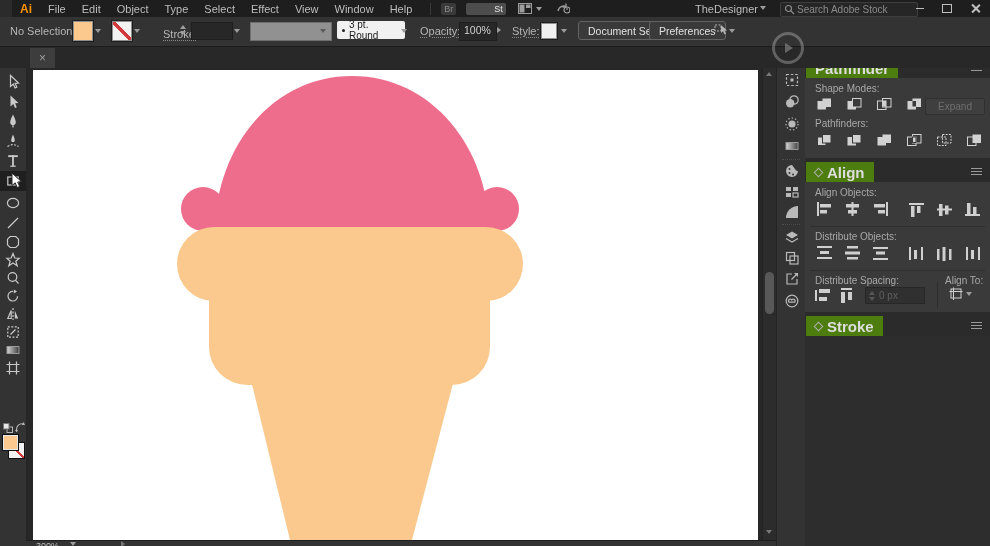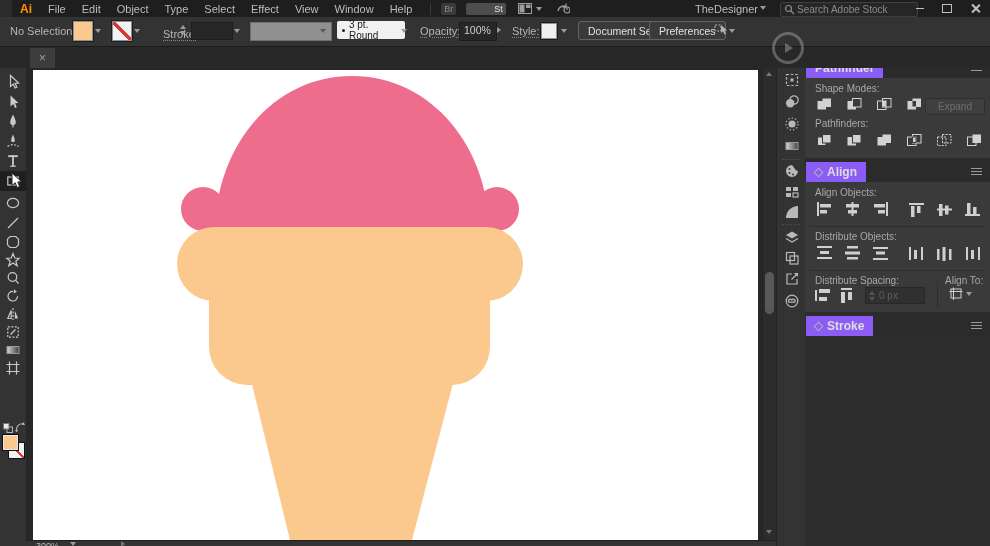--- a/index.html
+++ b/index.html
@@ -62,22 +62,22 @@
   #canvas-bg{position:absolute;left:26px;top:68px;width:750px;height:478px;background:#272727;}
   #artboard{position:absolute;left:33px;top:70px;width:725px;height:470px;background:#ffffff;}
   #vscroll{position:absolute;left:762px;top:68px;width:13px;height:472px;background:#2c2c2c;border-left:1px solid #232323;}
   #vthumb{position:absolute;left:2px;top:204px;width:9px;height:42px;background:#585858;border-radius:5px;}
   
   #dock{position:absolute;left:776px;top:46px;width:29px;height:500px;background:#333;border-left:1px solid #232323;z-index:10;}
   #dock .dicon{position:absolute;left:6px;width:17px;height:17px;display:flex;align-items:center;justify-content:center;}
   .dsep{position:absolute;left:5px;width:18px;border-top:1px dotted #4d4d4d;}
   
   #panelarea{position:absolute;left:805px;top:46px;width:185px;height:500px;background:#2b2b2b;z-index:10;}
-  .ptab{position:absolute;background:#8b5cf6;height:20px;display:flex;align-items:center;gap:5px;
-        padding:0 9px;font-size:12px;font-weight:bold;color:#dedede;}
+  .ptab{position:absolute;background:#4d7c0f;height:20px;display:flex;align-items:center;gap:5px;
+        padding:0 9px;font-size:15px;font-weight:bold;color:#dedede;}
   .pbody{position:absolute;left:0;width:185px;background:#3a3a3a;}
   .plabel{position:absolute;font-size:10px;color:#a8a8a8;}
   .hamb{position:absolute;width:11px;height:1px;background:#9a9a9a;box-shadow:0 3px 0 #9a9a9a,0 -3px 0 #9a9a9a;}
   .diam{display:inline-block;width:5px;height:5px;border:1px solid #b0b0b0;transform:rotate(45deg);}
   .gbtn{position:absolute;width:22px;height:16px;display:flex;align-items:center;justify-content:center;}
   svg.pf{width:15px;height:13px;}
   svg.al{width:17px;height:15px;}
   .al rect{fill:#cfcfcf;}
   #expandbtn{position:absolute;left:120px;top:52px;width:58px;height:15px;background:#3f3f3f;border:1px solid #2f2f2f;
              border-radius:2px;color:#6e6e6e;font-size:10px;display:flex;align-items:center;justify-content:center;}

